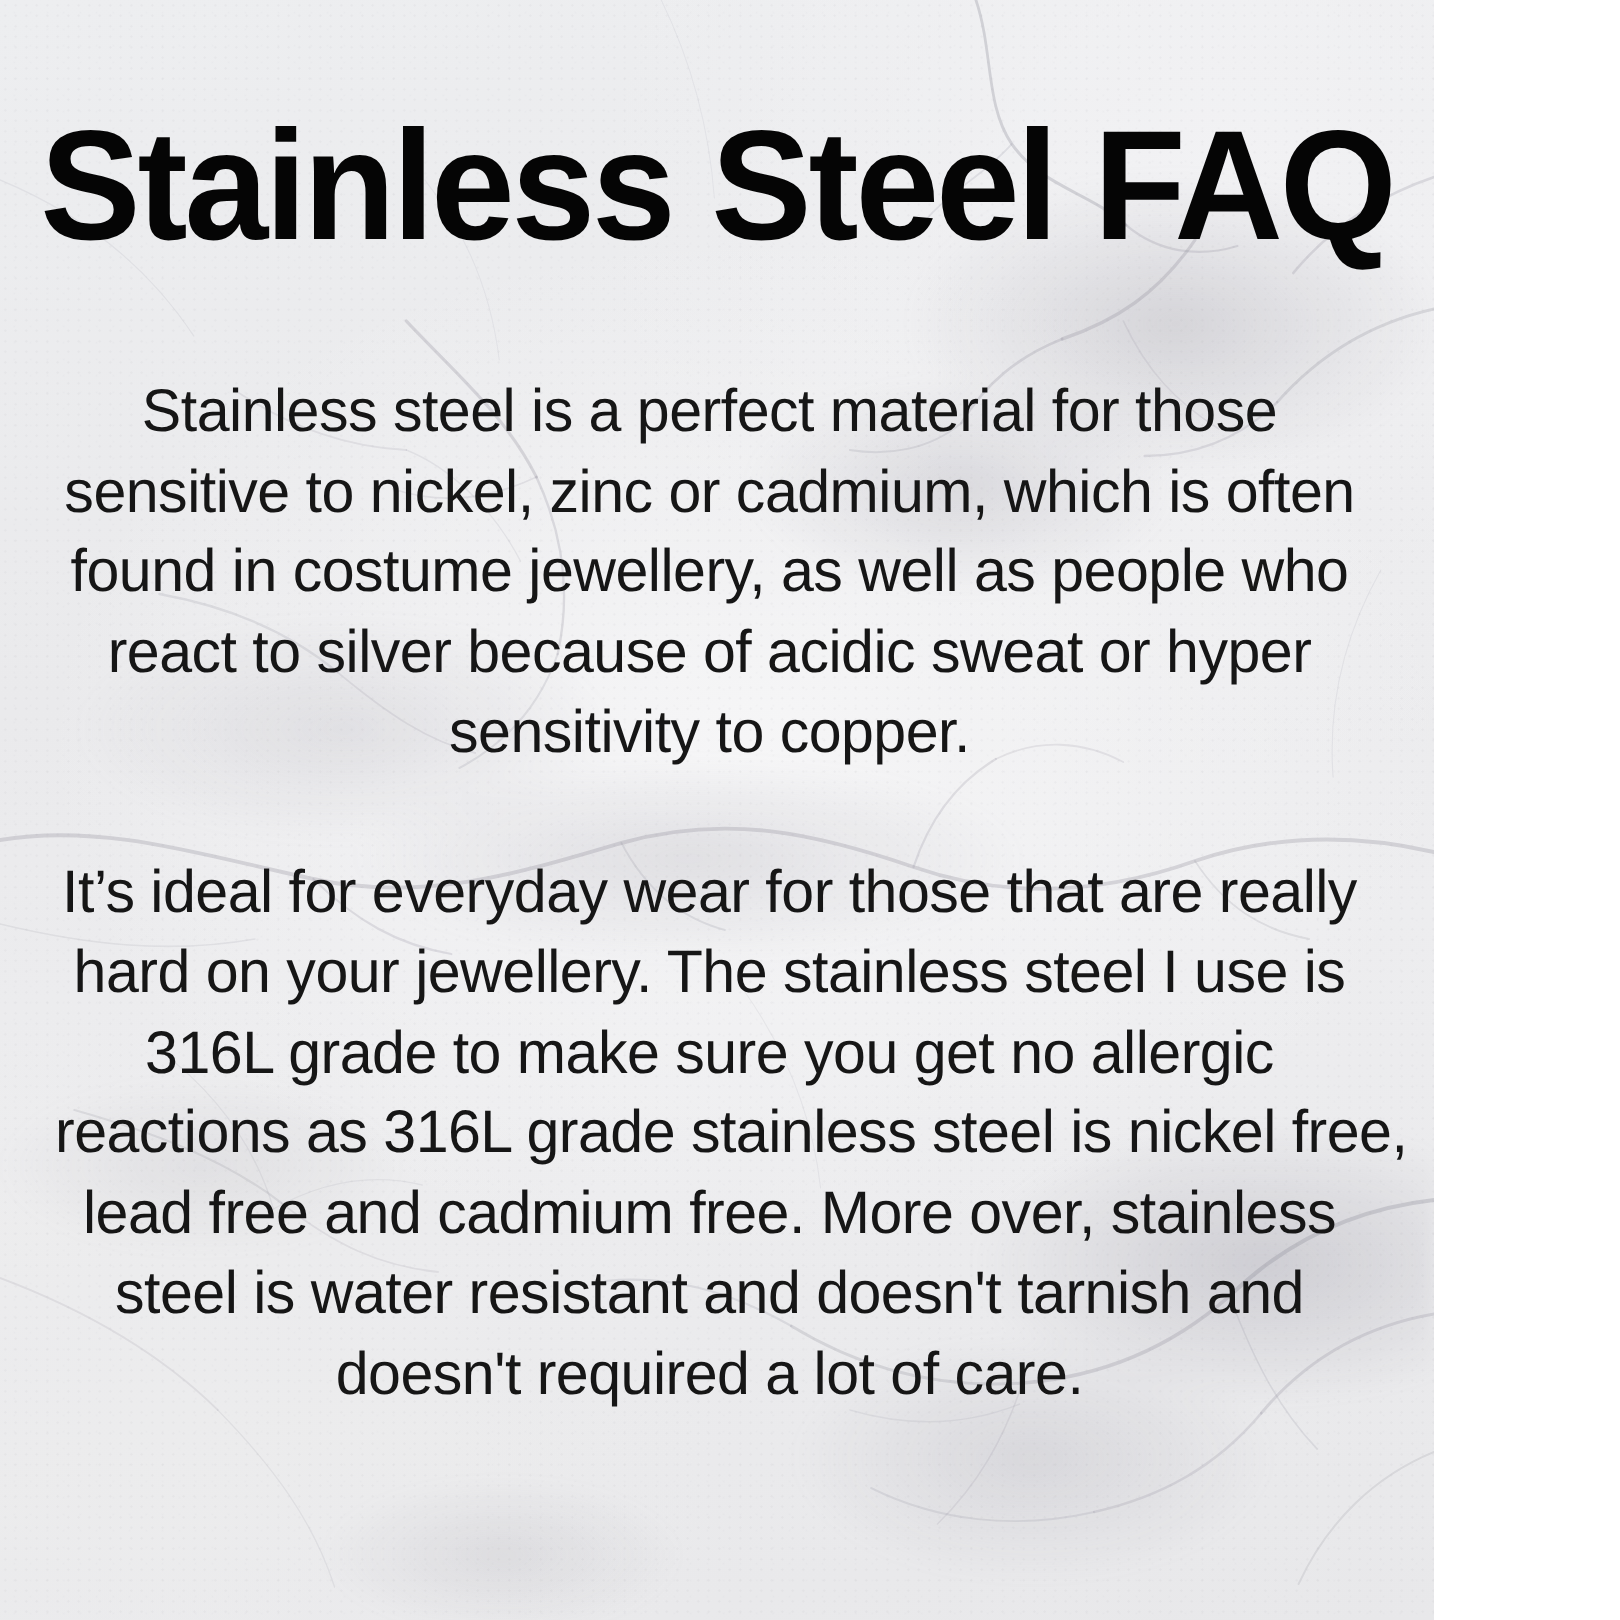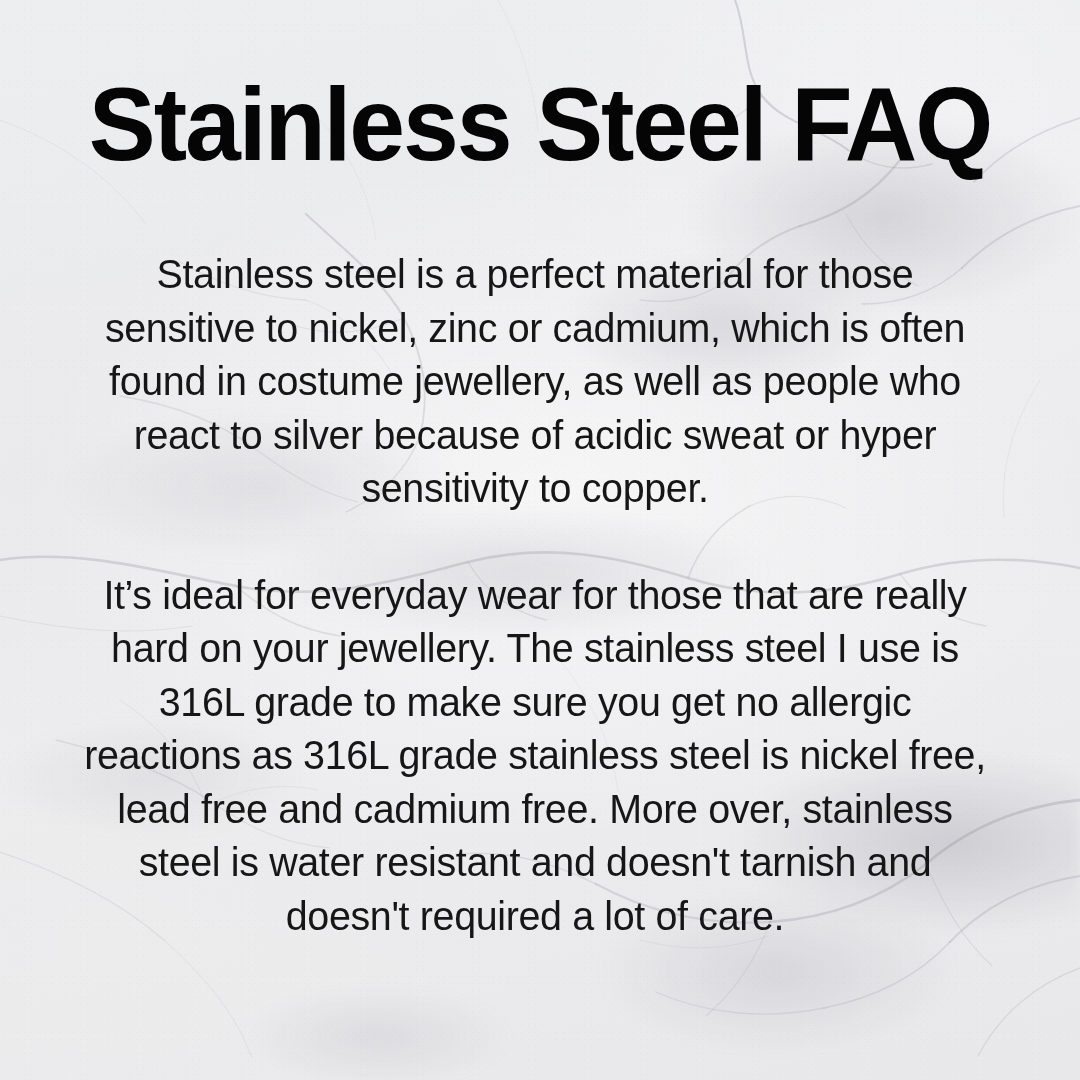--- a/index.html
+++ b/index.html
@@ -4,21 +4,21 @@
 <title>Stainless Steel FAQ</title>
 <style>
   html, body {
     margin: 0;
     padding: 0;
     background: #ffffff;
   }
 
   #canvas {
     position: relative;
-    width: 1080px;
+    width: 956px;
     height: 1080px;
     overflow: hidden;
     background-color: #ebebee;
     font-family: "Liberation Sans", "DejaVu Sans", sans-serif;
     -webkit-font-smoothing: antialiased;
   }
 
   
   .marble-layer {
     position: absolute;

